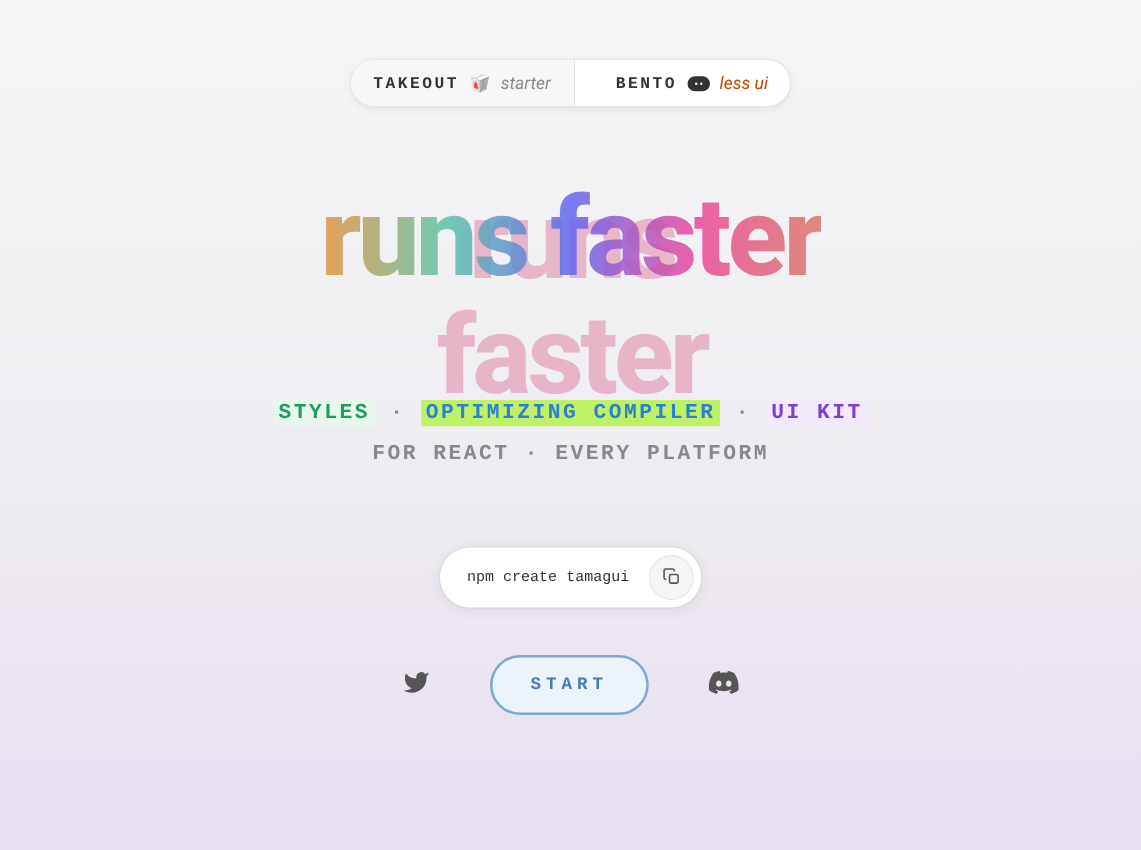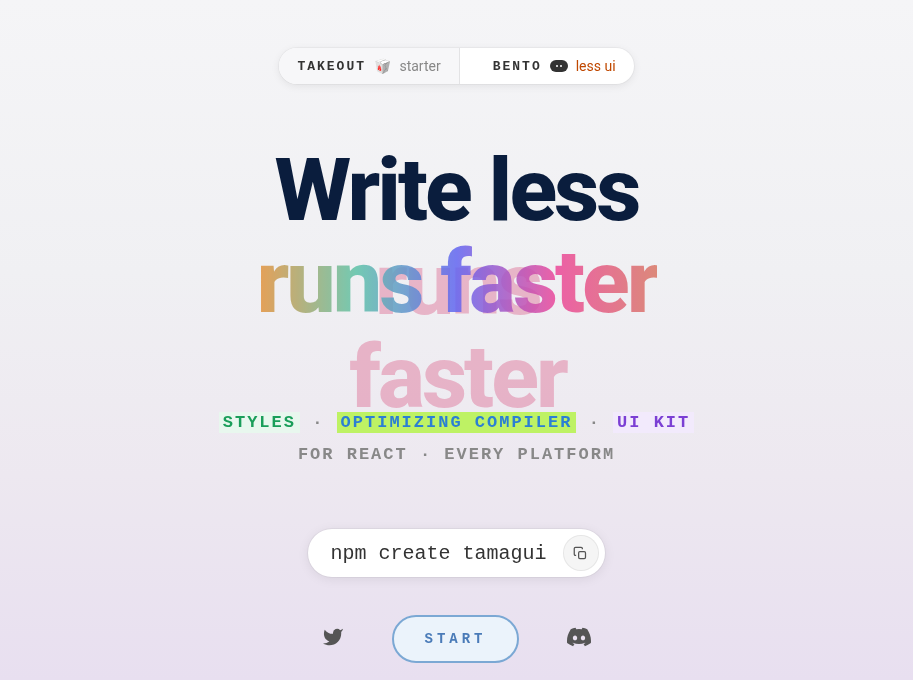--- a/index.html
+++ b/index.html
@@ -52,20 +52,21 @@
       font-family: "Courier New", monospace;
       font-weight: 700;
       letter-spacing: 2px;
       font-size: 13px;
       color: #333;
     }
     
     .pill-sub {
       font-size: 14px;
       color: #888;
+      font-style: italic;
     }
     
     .pill-sub.orange {
       color: #c04800;
     }
     
     .takeout-emoji {
       font-size: 14px;
     }
     
@@ -169,21 +170,21 @@
       align-items: center;
       background: #fff;
       border-radius: 999px;
       box-shadow: 0 2px 12px rgba(0,0,0,0.08), 0 0 0 1px rgba(0,0,0,0.04);
       padding: 6px 6px 6px 22px;
       gap: 16px;
     }
     
     .command-text {
       font-family: "Courier New", monospace;
-      font-size: 20px;
+      font-size: 12px;
       color: #333;
     }
     
     .copy-btn {
       width: 36px;
       height: 36px;
       border-radius: 999px;
       background: #f5f5f5;
       border: 1px solid rgba(0,0,0,0.06);
       display: flex;
@@ -229,21 +230,20 @@
   </div>
   <div class="pill-item">
     <span class="pill-title">BENTO</span>
     <span class="bento-icon"></span>
     <span class="pill-sub orange">less ui</span>
   </div>
 </div>
 
 <div class="hero">
   <h1>
-    <div class="line1">Write less</div>
     <div class="line2">
       <span class="line2-shadow" aria-hidden="true">runs faster</span>
       <span class="line2-base">runs faster</span>
     </div>
   </h1>
 </div>
 
 <div class="tagline">
   <div>
     <span class="tag-styles">STYLES</span>

